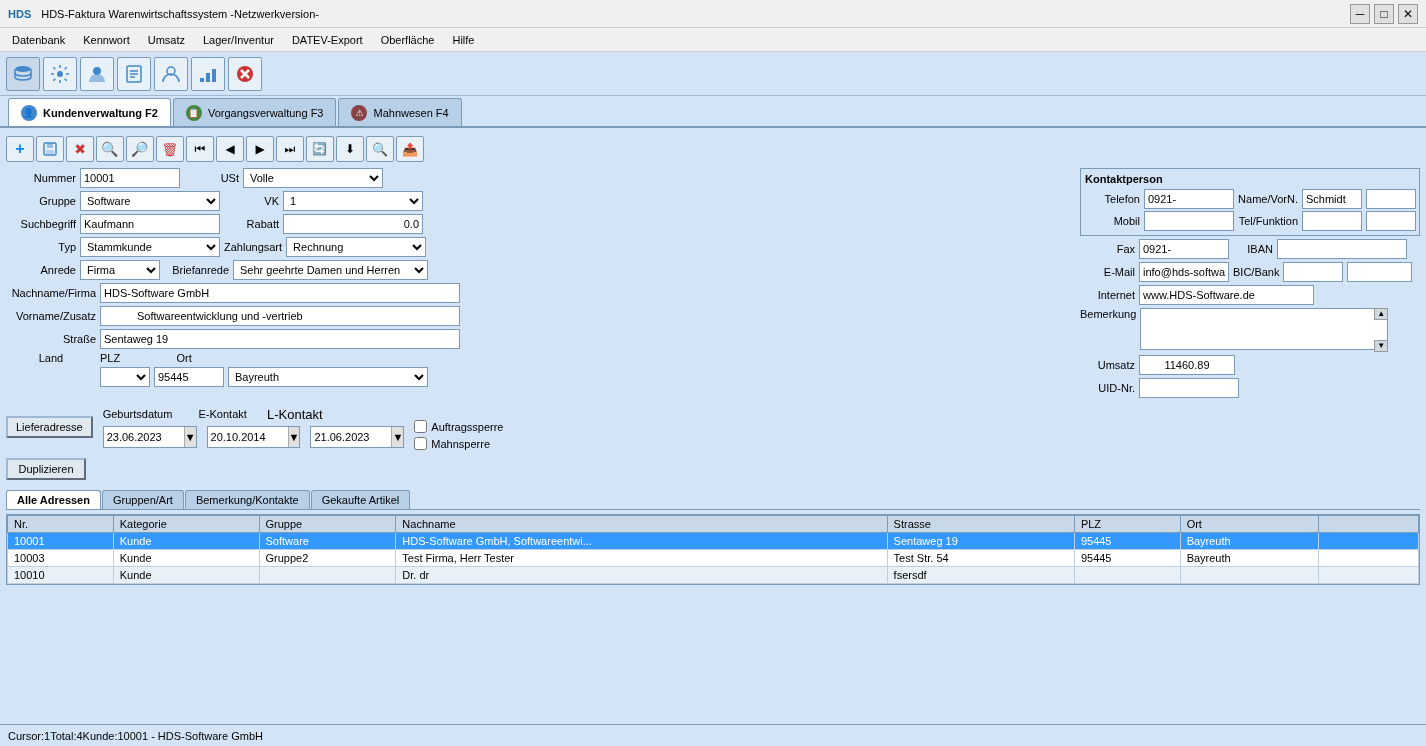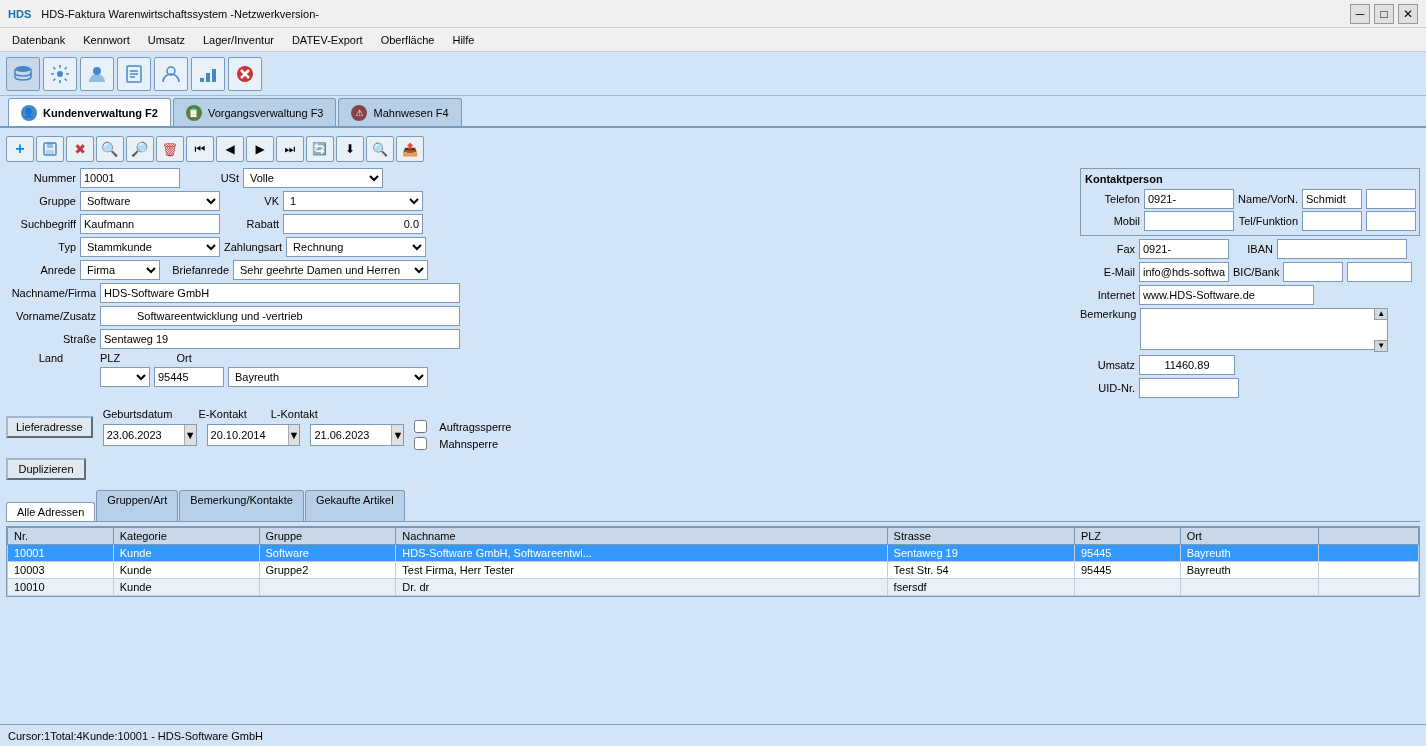--- a/index.html
+++ b/index.html
@@ -166,22 +166,21 @@
       background: #b8cfe8;
       border: 1px solid #7a9ab8;
       border-bottom: none;
       cursor: pointer;
       font-size: 11px;
       border-radius: 3px 3px 0 0;
       margin-right: 1px;
     }
     .bottom-tab.active {
       background: white;
-      font-weight: normal;
-      margin-top: 12px;
+      font-weight: bold;
     }
 
     
     .data-table {
       width: 100%;
       border-collapse: collapse;
       background: white;
       font-size: 11px;
     }
     .data-table th {
@@ -210,21 +209,21 @@
       font-size: 11px;
       position: fixed;
       bottom: 0;
       left: 0;
       right: 0;
     }
 
     .checkbox-row {
       display: flex;
       align-items: center;
-      gap: 12px;
+      gap: 4px;
     }
 
     .btn-action {
       height: 22px;
       min-width: 80px;
       background: #e0e8f0;
       border: 2px outset #a0b8d0;
       cursor: pointer;
       font-size: 11px;
       padding: 0 8px;
@@ -513,21 +512,21 @@
 
     </div>
   </div>
 
   <div style="display:flex; align-items:center; gap:10px; padding:2px 0;">
     <button class="btn-action">Lieferadresse</button>
     <div style="display:flex; flex-direction:column; gap:4px;">
       <div style="display:flex; gap:10px; align-items:center;">
         <span style="min-width:80px; font-size:11px;">Geburtsdatum</span>
         <span style="min-width:60px; font-size:11px; text-align:center;">E-Kontakt</span>
-        <span style="min-width:60px; font-size:11px; text-align:left;margin-left:8px;">L-Kontakt</span>
+        <span style="min-width:60px; font-size:13px; text-align:right;">L-Kontakt</span>
       </div>
       <div style="display:flex; gap:10px; align-items:center;">
         <div style="display:flex; align-items:center; border:1px solid #7a9ab8; background:white;">
           <input class="form-input" value="23.06.2023" style="width: 80px; border: none;">
           <button style="height:20px; border:none; border-left:1px solid #aaa; background:#e0e0e0; cursor:pointer;">▼</button>
         </div>
         <div style="display:flex; align-items:center; border:1px solid #7a9ab8; background:white;">
           <input class="form-input" value="20.10.2014" style="width: 80px; border: none;">
           <button style="height:20px; border:none; border-left:1px solid #aaa; background:#e0e0e0; cursor:pointer;">▼</button>
         </div>

